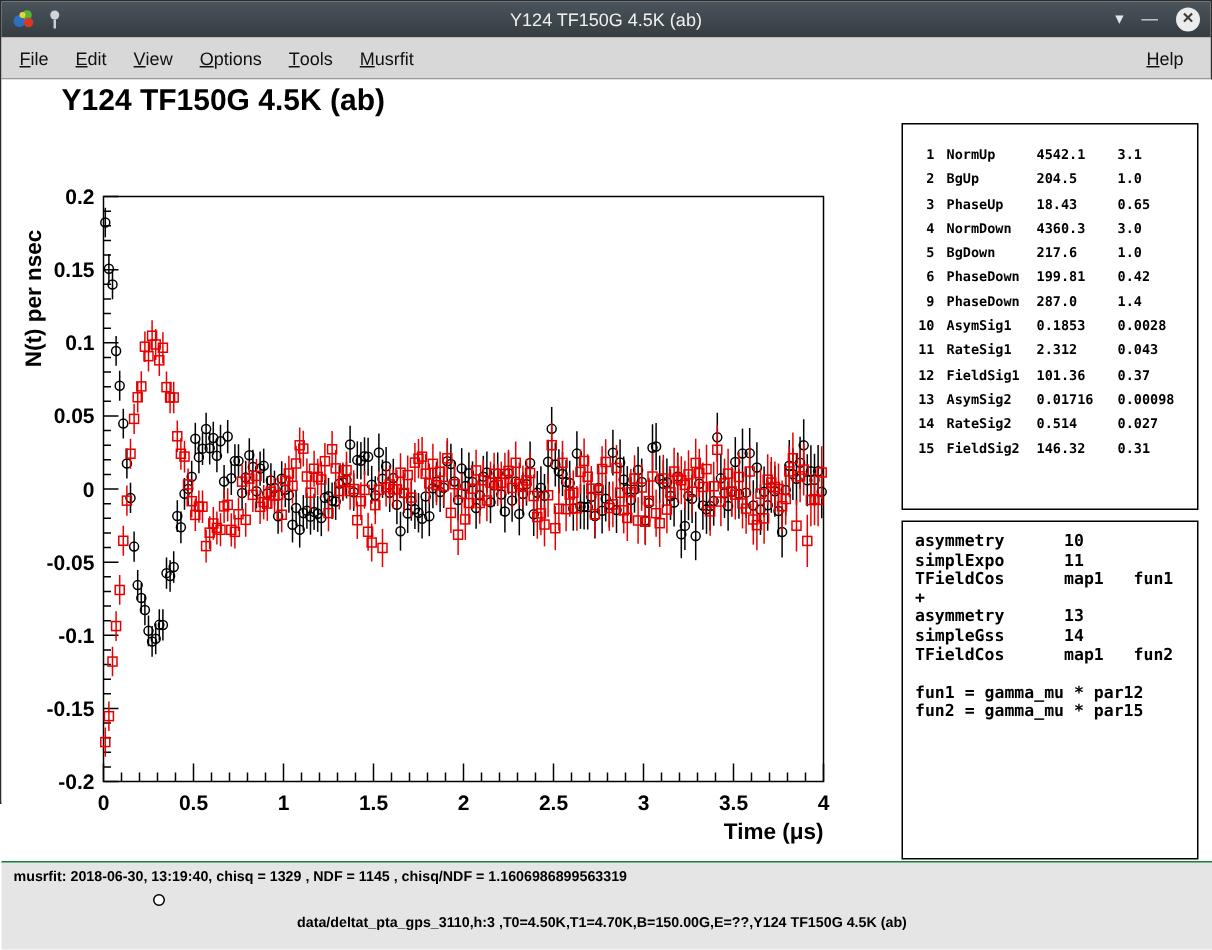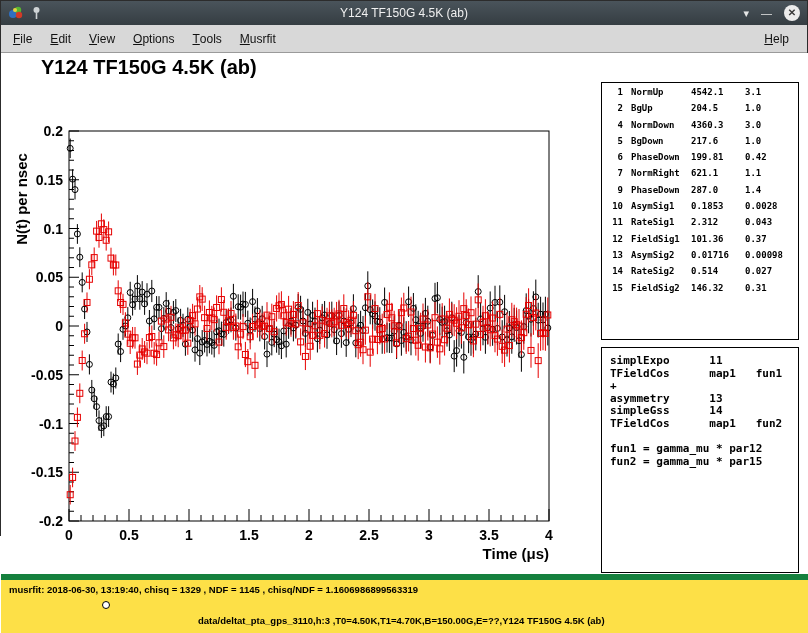--- a/index.html
+++ b/index.html
@@ -10,28 +10,28 @@
   .tb-right{margin-left:auto;display:flex;align-items:center;gap:12px}
   .tb-glyph{color:#e6e6e6;font-size:11px;line-height:1;cursor:default}
   .tb-close{width:16px;height:16px;border-radius:50%;background:#ececec;color:#3a3a3a;font-size:10px;line-height:16px;text-align:center;font-weight:bold}
   .menubar{position:absolute;top:24px;left:0;width:100%;height:28px;background:#d8d8d8;border-bottom:1px solid #9a9a9a;display:flex;align-items:center;font-size:12px;color:#111;padding:0 3px}
   .menu-item{padding:0 9px;height:100%;display:flex;align-items:center;cursor:default}
   .menu-item.right{margin-left:auto;margin-right:6px}
   .accel{text-decoration:underline}
   .canvas{position:absolute;top:52px;left:0;width:808px;height:521px;background:#fff}
   .plot-title{position:absolute;left:40px;top:3px;font-size:20px;font-weight:bold;color:#000;white-space:nowrap}
   #plotsvg{position:absolute;left:0;top:0}
-  .param-box{position:absolute;left:600px;top:29px;width:198px;height:258px;border:1px solid #000;background:#fff;font-family:"DejaVu Sans Mono",monospace;font-weight:bold;font-size:9px;color:#000;padding:4px 0 0 8px;overflow:hidden}
+  .param-box{position:absolute;left:600px;top:29px;width:198px;height:258px;border:1px solid #000;background:#fff;font-family:"DejaVu Sans Mono",monospace;font-weight:bold;font-size:9px;color:#000;padding:16px 0 0 8px;overflow:hidden}
   .p-row{height:16.3px;white-space:nowrap}
   .p-idx{display:inline-block;width:13px;text-align:right;margin-right:8px}
   .p-name{display:inline-block;width:60px}
   .p-val{display:inline-block;width:54px}
   .theory-box{position:absolute;left:600px;top:294px;width:198px;height:226px;border:1px solid #000;background:#fff;font-family:"DejaVu Sans Mono",monospace;font-weight:bold;font-size:11px;color:#000;padding:6px 0 0 8px;overflow:hidden}
   .t-line{height:12.6px;white-space:pre}
-  .footer{position:absolute;top:573px;left:0;width:808px;height:60px;background:#fde047;border-top:6px solid #15803d}
+  .footer{position:absolute;top:573px;left:0;width:808px;height:60px;background:#e5e5e5;border-top:1px solid #15803d}
   .status{position:absolute;left:8px;top:4px;font-size:9.5px;font-weight:bold;color:#000;white-space:nowrap}
   .legend{position:absolute;left:0;top:16px;width:100%;height:44px}
   .lg-row{position:relative;height:19px}
   .lg-marker{position:absolute;left:101px;top:5px;width:8px;height:8px;border:1px solid #000;background:#fff}
   .lg-marker.circle{border-radius:50%}
   .lg-text{position:absolute;left:197px;top:19px;font-size:9.5px;font-weight:bold;white-space:nowrap}
 </style>
 </head>
 <body>
 
@@ -979,33 +979,34 @@
           <line x1="544.4" y1="262.80761730692245" x2="544.4" y2="297.7906173069224"></line>
           <rect x="541.4" y="277.2991173069224" width="6" height="6"></rect>
           <line x1="546.8" y1="244.44629548386783" x2="546.8" y2="279.5072954838678"></line>
           <rect x="543.8" y="258.9767954838678" width="6" height="6"></rect>
         </g>
       </svg>
     <div class="plot-title">Y124 TF150G 4.5K (ab)</div>
     <div class="param-box">
         <div class="p-row"><span class="p-idx">1</span><span class="p-name">NormUp</span><span class="p-val">4542.1</span><span class="p-err">3.1</span></div>
         <div class="p-row"><span class="p-idx">2</span><span class="p-name">BgUp</span><span class="p-val">204.5</span><span class="p-err">1.0</span></div>
+        <div class="p-row"><span class="p-idx">3</span><span class="p-name">PhaseUp</span><span class="p-val">18.43</span><span class="p-err">0.65</span></div>
         <div class="p-row"><span class="p-idx">4</span><span class="p-name">NormDown</span><span class="p-val">4360.3</span><span class="p-err">3.0</span></div>
         <div class="p-row"><span class="p-idx">5</span><span class="p-name">BgDown</span><span class="p-val">217.6</span><span class="p-err">1.0</span></div>
         <div class="p-row"><span class="p-idx">6</span><span class="p-name">PhaseDown</span><span class="p-val">199.81</span><span class="p-err">0.42</span></div>
-        <div class="p-row"><span class="p-idx">7</span><span class="p-name">NormRight</span><span class="p-val">621.1</span><span class="p-err">1.1</span></div>
         <div class="p-row"><span class="p-idx">9</span><span class="p-name">PhaseDown</span><span class="p-val">287.0</span><span class="p-err">1.4</span></div>
         <div class="p-row"><span class="p-idx">10</span><span class="p-name">AsymSig1</span><span class="p-val">0.1853</span><span class="p-err">0.0028</span></div>
         <div class="p-row"><span class="p-idx">11</span><span class="p-name">RateSig1</span><span class="p-val">2.312</span><span class="p-err">0.043</span></div>
         <div class="p-row"><span class="p-idx">12</span><span class="p-name">FieldSig1</span><span class="p-val">101.36</span><span class="p-err">0.37</span></div>
         <div class="p-row"><span class="p-idx">13</span><span class="p-name">AsymSig2</span><span class="p-val">0.01716</span><span class="p-err">0.00098</span></div>
         <div class="p-row"><span class="p-idx">14</span><span class="p-name">RateSig2</span><span class="p-val">0.514</span><span class="p-err">0.027</span></div>
         <div class="p-row"><span class="p-idx">15</span><span class="p-name">FieldSig2</span><span class="p-val">146.32</span><span class="p-err">0.31</span></div>
       </div>
     <div class="theory-box">
+        <div class="t-line">asymmetry      10</div>
         <div class="t-line">simplExpo      11</div>
         <div class="t-line">TFieldCos      map1   fun1</div>
         <div class="t-line">+</div>
         <div class="t-line">asymmetry      13</div>
         <div class="t-line">simpleGss      14</div>
         <div class="t-line">TFieldCos      map1   fun2</div>
         <div class="t-line">&nbsp;</div>
         <div class="t-line">fun1 = gamma_mu * par12</div>
         <div class="t-line">fun2 = gamma_mu * par15</div>
       </div>

